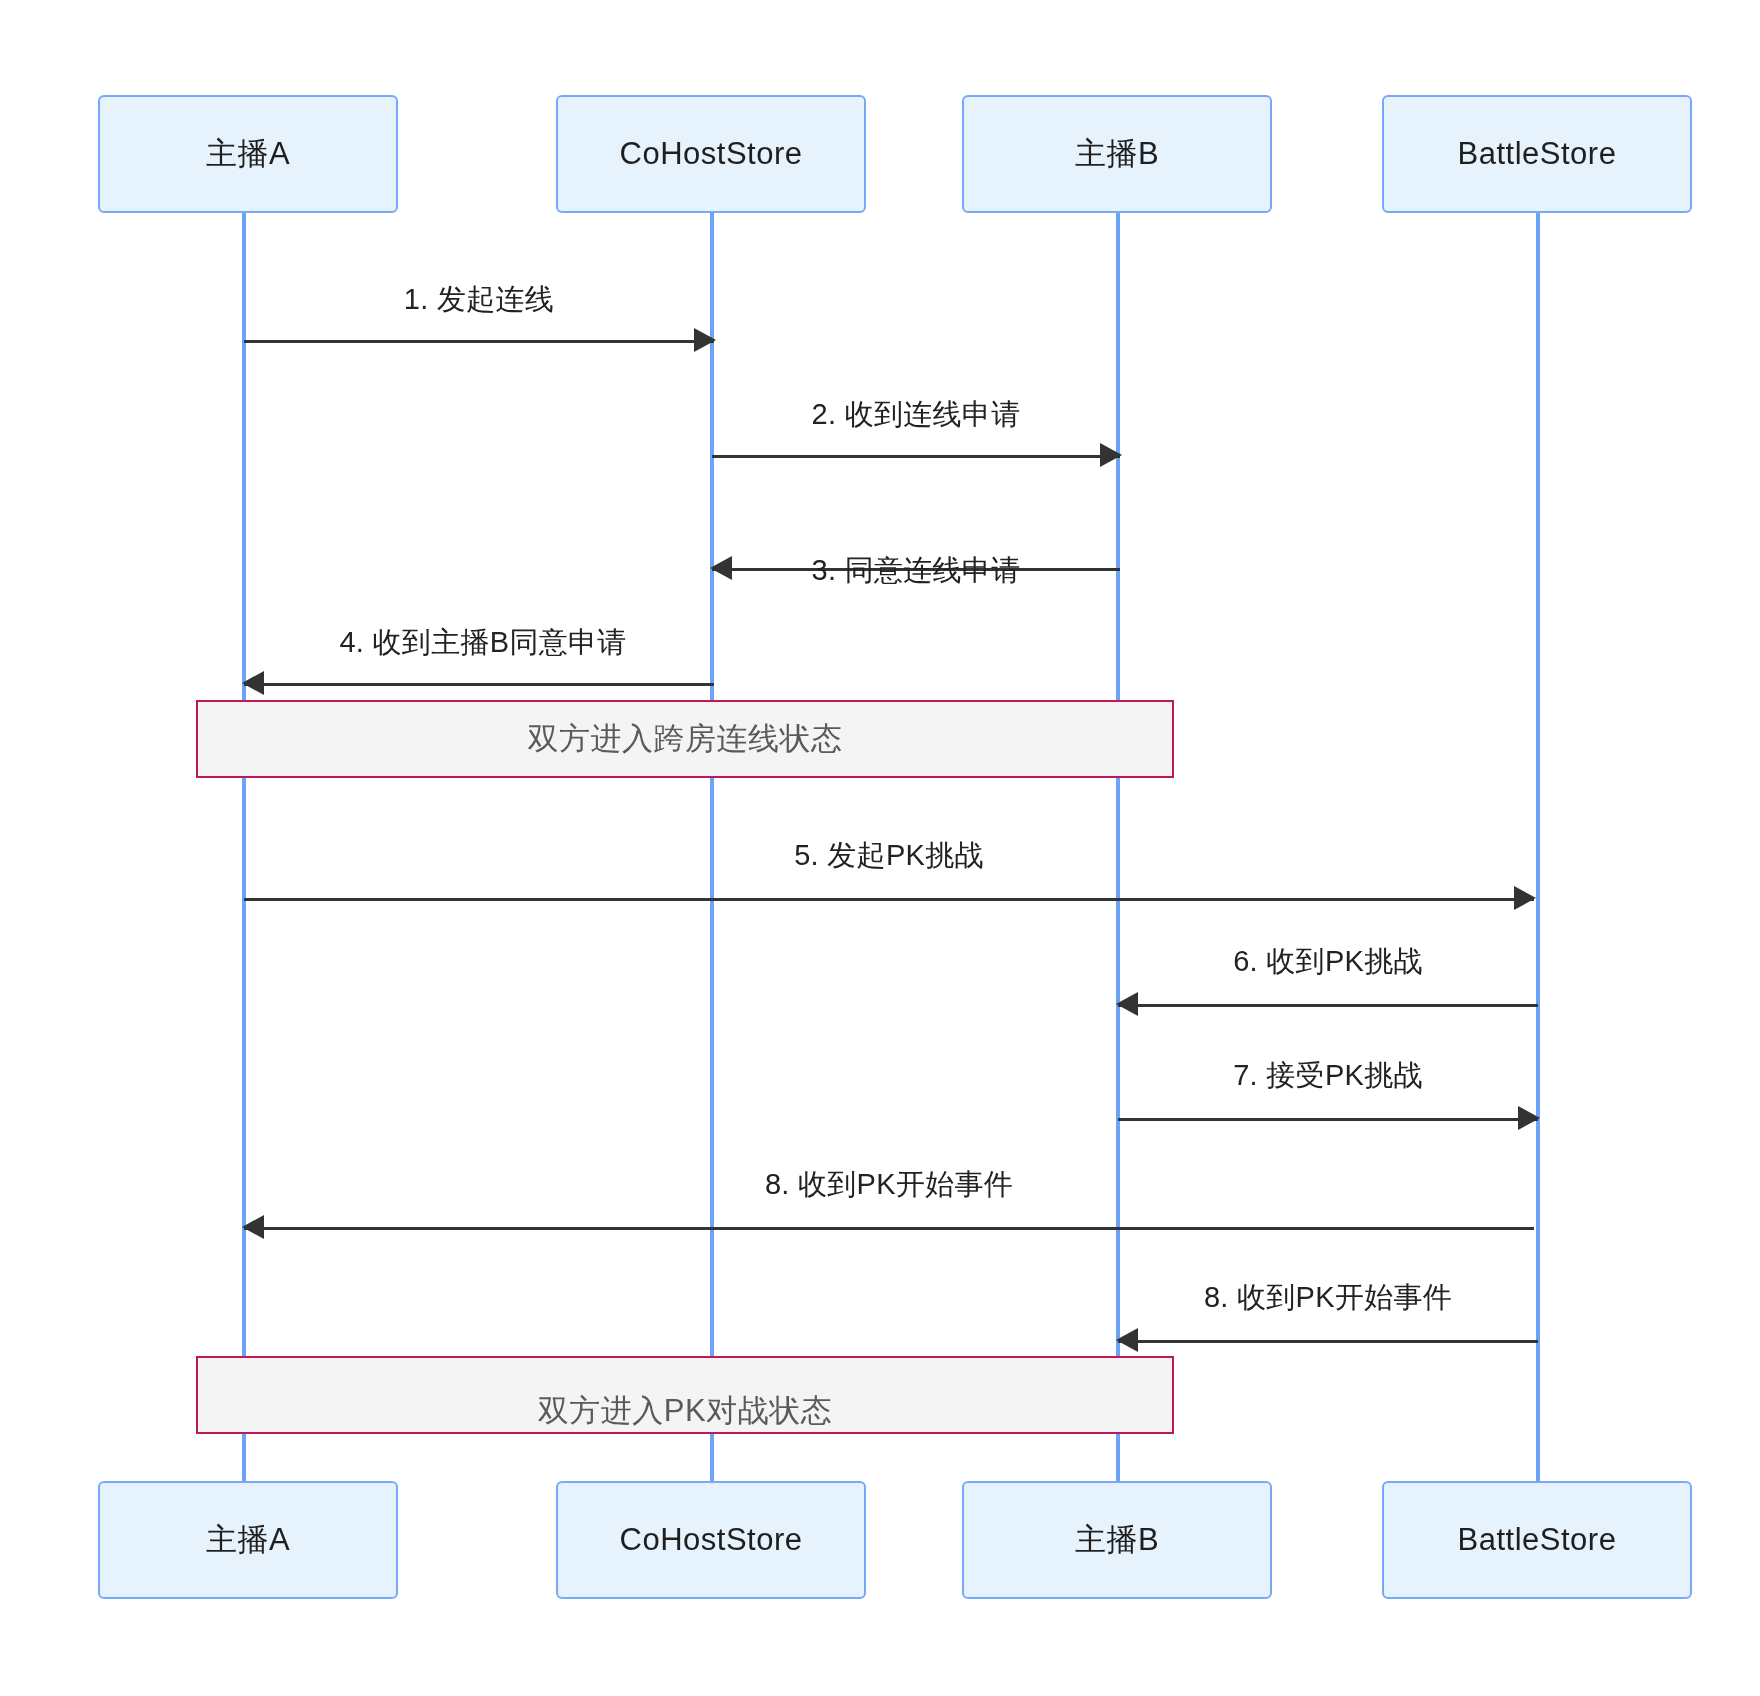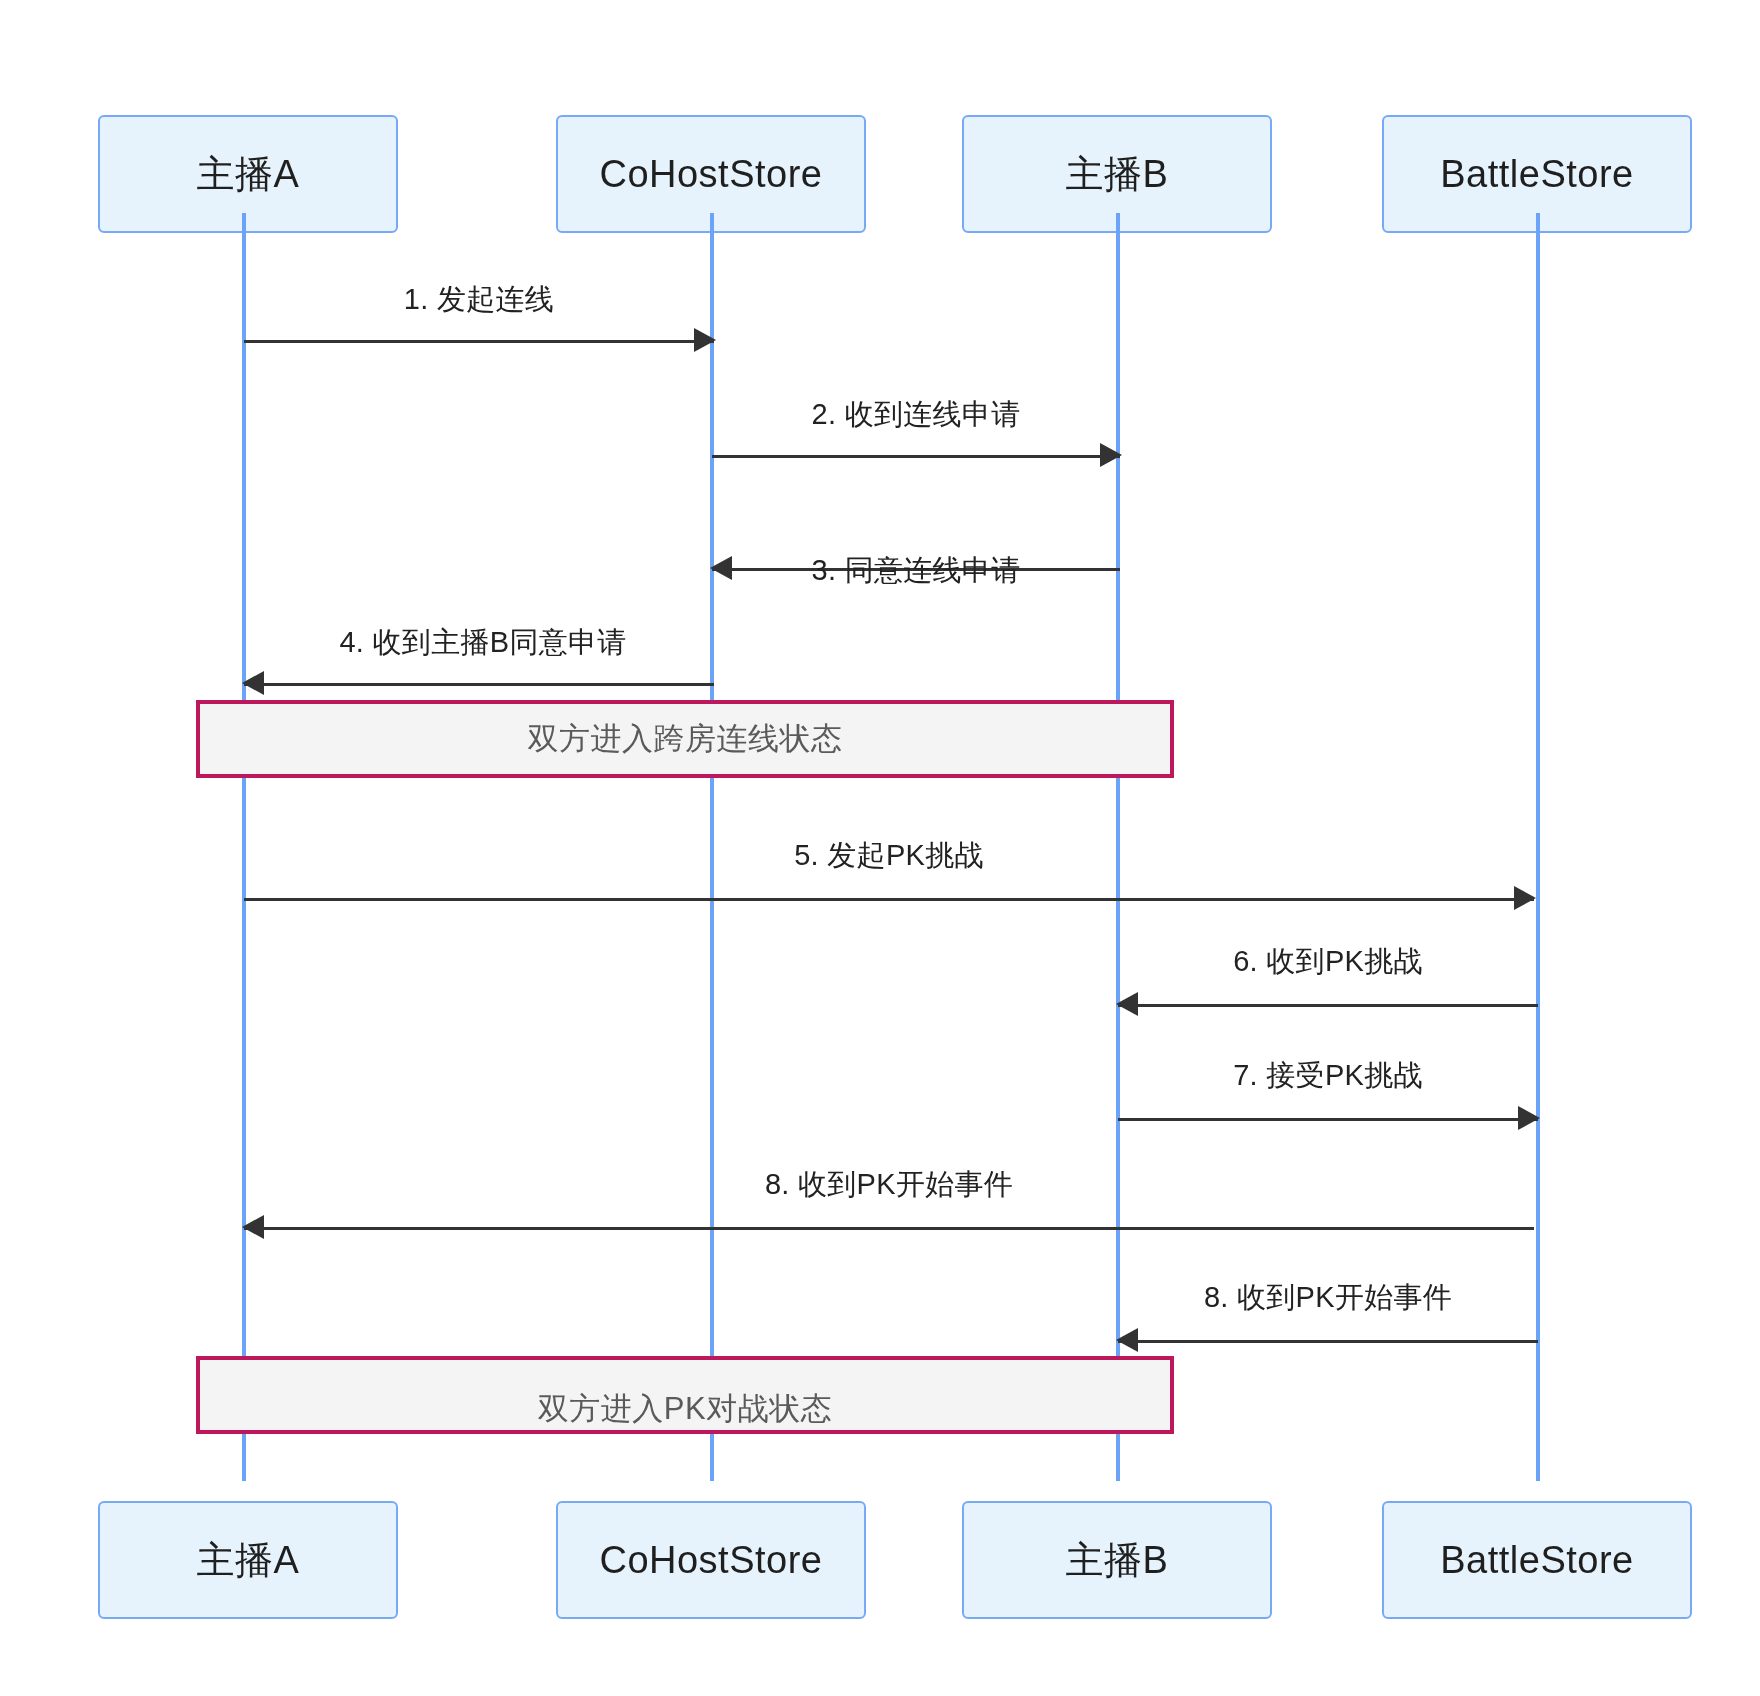--- a/index.html
+++ b/index.html
@@ -21,24 +21,23 @@
   .actor-box {
     position: absolute;
     box-sizing: border-box;
     background: #e6f3fc;
     border: 2px solid #78a9f7;
     border-radius: 6px;
     display: flex;
     align-items: center;
     justify-content: center;
     color: #1f1f1f;
-    font-size: 38px;
+    font-size: 31px;
     letter-spacing: 0.5px;
     white-space: nowrap;
-    margin-top: 20px;
   }
   
   .lifeline {
     position: absolute;
     width: 4px;
     background: #6aa3f7;
   }
   
   .msg {
     position: absolute;
@@ -76,21 +75,21 @@
     color: #222222;
     font-size: 29px;
     white-space: nowrap;
     letter-spacing: 0.3px;
   }
   
   .note-band {
     position: absolute;
     box-sizing: border-box;
     background: #f4f4f4;
-    border: 4px solid #be185d;
+    border: 2px solid #be185d;
     display: flex;
     align-items: center;
     justify-content: center;
     color: #5a5a5a;
     font-size: 31px;
     letter-spacing: 0.5px;
     white-space: nowrap;
   }
 </style>
 </head>

